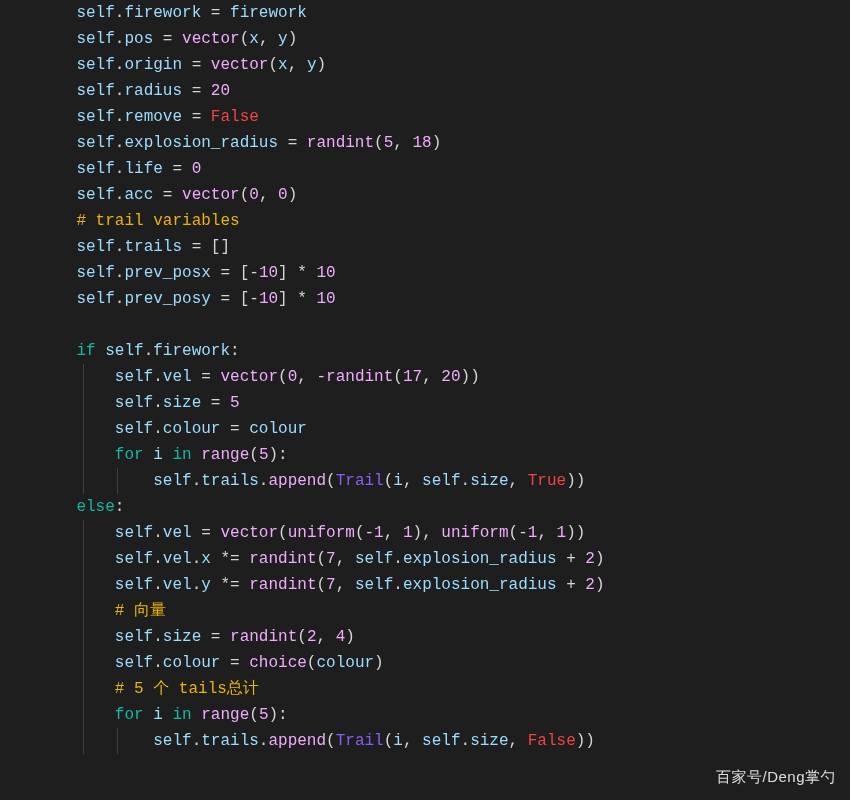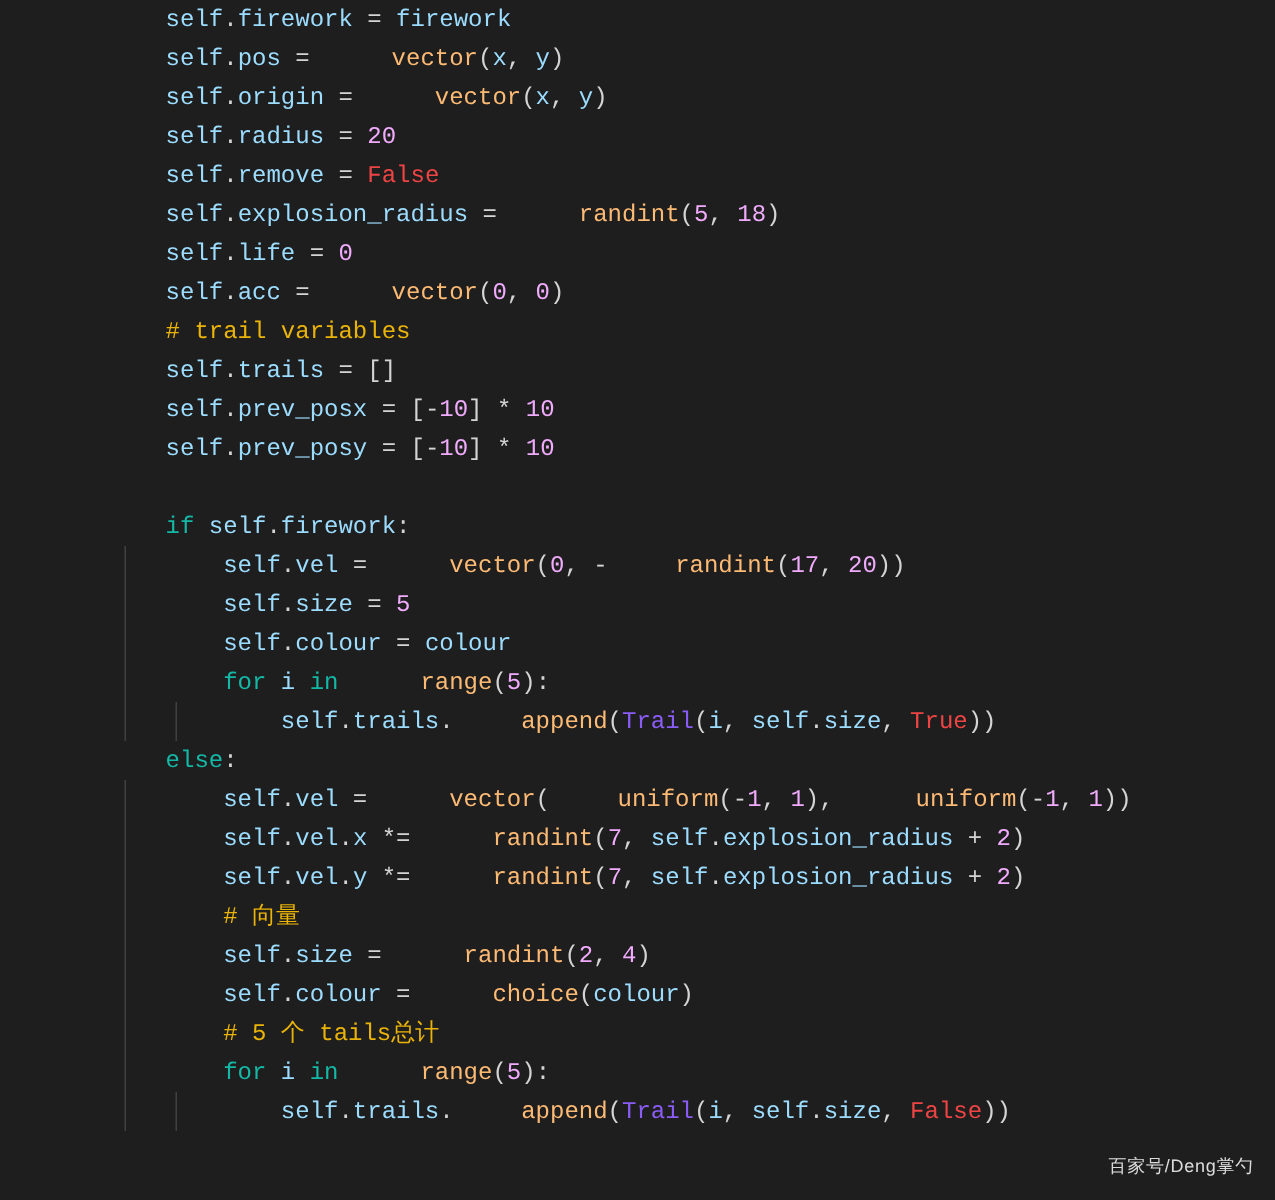--- a/index.html
+++ b/index.html
@@ -13,21 +13,21 @@
     height: 800px;
     overflow: hidden;
     position: relative;
   }
   .editor {
     padding: 0;
     white-space: pre;
     position: relative;
   }
   .line {
-    padding-left: 72px;
+    padding-left: 38px;
     position: relative;
     height: 26px;
   }
   .guide {
     position: absolute;
     left: 83px;
     top: 0;
     bottom: 0;
     width: 1px;
     background: #404040;
@@ -35,34 +35,34 @@
   .guide2 {
     position: absolute;
     left: 117px;
     top: 0;
     bottom: 0;
     width: 1px;
     background: #404040;
   }
   .t-var { color: #9cdcfe; }
   .t-kw { color: #14b8a6; }
-  .t-func { color: #fdba74; margin-left: 45px; }
+  .t-func { color: #f0abfc; }
   .t-cls { color: #8b5cf6; }
   .t-num { color: #f0abfc; }
   .t-const { color: #ef4444; }
   .t-punc { color: #d4d4d4; }
   .t-op { color: #d4d4d4; }
   .t-comment { color: #eab308; }
   .watermark {
     position: absolute;
     bottom: 10px;
     right: 14px;
     color: #e6e6e6;
     font-family: "Microsoft YaHei", sans-serif;
-    font-size: 12px;
+    font-size: 15px;
     opacity: 0.95;
     letter-spacing: 0.5px;
   }
 </style>
 </head>
 <body>
 
 <div class="editor" id="editor"><div class="line"><span>    </span><span class="t-var">self</span><span class="t-punc">.</span><span class="t-var">firework</span><span class="t-op"> = </span><span class="t-var">firework</span></div><div class="line"><span>    </span><span class="t-var">self</span><span class="t-punc">.</span><span class="t-var">pos</span><span class="t-op"> = </span><span class="t-func">vector</span><span class="t-punc">(</span><span class="t-var">x</span><span class="t-punc">, </span><span class="t-var">y</span><span class="t-punc">)</span></div><div class="line"><span>    </span><span class="t-var">self</span><span class="t-punc">.</span><span class="t-var">origin</span><span class="t-op"> = </span><span class="t-func">vector</span><span class="t-punc">(</span><span class="t-var">x</span><span class="t-punc">, </span><span class="t-var">y</span><span class="t-punc">)</span></div><div class="line"><span>    </span><span class="t-var">self</span><span class="t-punc">.</span><span class="t-var">radius</span><span class="t-op"> = </span><span class="t-num">20</span></div><div class="line"><span>    </span><span class="t-var">self</span><span class="t-punc">.</span><span class="t-var">remove</span><span class="t-op"> = </span><span class="t-const">False</span></div><div class="line"><span>    </span><span class="t-var">self</span><span class="t-punc">.</span><span class="t-var">explosion_radius</span><span class="t-op"> = </span><span class="t-func">randint</span><span class="t-punc">(</span><span class="t-num">5</span><span class="t-punc">, </span><span class="t-num">18</span><span class="t-punc">)</span></div><div class="line"><span>    </span><span class="t-var">self</span><span class="t-punc">.</span><span class="t-var">life</span><span class="t-op"> = </span><span class="t-num">0</span></div><div class="line"><span>    </span><span class="t-var">self</span><span class="t-punc">.</span><span class="t-var">acc</span><span class="t-op"> = </span><span class="t-func">vector</span><span class="t-punc">(</span><span class="t-num">0</span><span class="t-punc">, </span><span class="t-num">0</span><span class="t-punc">)</span></div><div class="line"><span>    </span><span class="t-comment"># trail variables</span></div><div class="line"><span>    </span><span class="t-var">self</span><span class="t-punc">.</span><span class="t-var">trails</span><span class="t-op"> = </span><span class="t-punc">[]</span></div><div class="line"><span>    </span><span class="t-var">self</span><span class="t-punc">.</span><span class="t-var">prev_posx</span><span class="t-op"> = </span><span class="t-punc">[</span><span class="t-op">-</span><span class="t-num">10</span><span class="t-punc">] </span><span class="t-op">* </span><span class="t-num">10</span></div><div class="line"><span>    </span><span class="t-var">self</span><span class="t-punc">.</span><span class="t-var">prev_posy</span><span class="t-op"> = </span><span class="t-punc">[</span><span class="t-op">-</span><span class="t-num">10</span><span class="t-punc">] </span><span class="t-op">* </span><span class="t-num">10</span></div><div class="line"><span>    </span></div><div class="line"><span>    </span><span class="t-kw">if</span><span class="t-op"> </span><span class="t-var">self</span><span class="t-punc">.</span><span class="t-var">firework</span><span class="t-punc">:</span></div><div class="line"><span class="guide"></span><span>        </span><span class="t-var">self</span><span class="t-punc">.</span><span class="t-var">vel</span><span class="t-op"> = </span><span class="t-func">vector</span><span class="t-punc">(</span><span class="t-num">0</span><span class="t-punc">, </span><span class="t-op">-</span><span class="t-func">randint</span><span class="t-punc">(</span><span class="t-num">17</span><span class="t-punc">, </span><span class="t-num">20</span><span class="t-punc">))</span></div><div class="line"><span class="guide"></span><span>        </span><span class="t-var">self</span><span class="t-punc">.</span><span class="t-var">size</span><span class="t-op"> = </span><span class="t-num">5</span></div><div class="line"><span class="guide"></span><span>        </span><span class="t-var">self</span><span class="t-punc">.</span><span class="t-var">colour</span><span class="t-op"> = </span><span class="t-var">colour</span></div><div class="line"><span class="guide"></span><span>        </span><span class="t-kw">for</span><span class="t-op"> </span><span class="t-var">i</span><span class="t-op"> </span><span class="t-kw">in</span><span class="t-op"> </span><span class="t-func">range</span><span class="t-punc">(</span><span class="t-num">5</span><span class="t-punc">):</span></div><div class="line"><span class="guide"></span><span class="guide2"></span><span>            </span><span class="t-var">self</span><span class="t-punc">.</span><span class="t-var">trails</span><span class="t-punc">.</span><span class="t-func">append</span><span class="t-punc">(</span><span class="t-cls">Trail</span><span class="t-punc">(</span><span class="t-var">i</span><span class="t-punc">, </span><span class="t-var">self</span><span class="t-punc">.</span><span class="t-var">size</span><span class="t-punc">, </span><span class="t-const">True</span><span class="t-punc">))</span></div><div class="line"><span>    </span><span class="t-kw">else</span><span class="t-punc">:</span></div><div class="line"><span class="guide"></span><span>        </span><span class="t-var">self</span><span class="t-punc">.</span><span class="t-var">vel</span><span class="t-op"> = </span><span class="t-func">vector</span><span class="t-punc">(</span><span class="t-func">uniform</span><span class="t-punc">(</span><span class="t-op">-</span><span class="t-num">1</span><span class="t-punc">, </span><span class="t-num">1</span><span class="t-punc">), </span><span class="t-func">uniform</span><span class="t-punc">(</span><span class="t-op">-</span><span class="t-num">1</span><span class="t-punc">, </span><span class="t-num">1</span><span class="t-punc">))</span></div><div class="line"><span class="guide"></span><span>        </span><span class="t-var">self</span><span class="t-punc">.</span><span class="t-var">vel</span><span class="t-punc">.</span><span class="t-var">x</span><span class="t-op"> *= </span><span class="t-func">randint</span><span class="t-punc">(</span><span class="t-num">7</span><span class="t-punc">, </span><span class="t-var">self</span><span class="t-punc">.</span><span class="t-var">explosion_radius</span><span class="t-op"> + </span><span class="t-num">2</span><span class="t-punc">)</span></div><div class="line"><span class="guide"></span><span>        </span><span class="t-var">self</span><span class="t-punc">.</span><span class="t-var">vel</span><span class="t-punc">.</span><span class="t-var">y</span><span class="t-op"> *= </span><span class="t-func">randint</span><span class="t-punc">(</span><span class="t-num">7</span><span class="t-punc">, </span><span class="t-var">self</span><span class="t-punc">.</span><span class="t-var">explosion_radius</span><span class="t-op"> + </span><span class="t-num">2</span><span class="t-punc">)</span></div><div class="line"><span class="guide"></span><span>        </span><span class="t-comment"># 向量</span></div><div class="line"><span class="guide"></span><span>        </span><span class="t-var">self</span><span class="t-punc">.</span><span class="t-var">size</span><span class="t-op"> = </span><span class="t-func">randint</span><span class="t-punc">(</span><span class="t-num">2</span><span class="t-punc">, </span><span class="t-num">4</span><span class="t-punc">)</span></div><div class="line"><span class="guide"></span><span>        </span><span class="t-var">self</span><span class="t-punc">.</span><span class="t-var">colour</span><span class="t-op"> = </span><span class="t-func">choice</span><span class="t-punc">(</span><span class="t-var">colour</span><span class="t-punc">)</span></div><div class="line"><span class="guide"></span><span>        </span><span class="t-comment"># 5 个 tails总计</span></div><div class="line"><span class="guide"></span><span>        </span><span class="t-kw">for</span><span class="t-op"> </span><span class="t-var">i</span><span class="t-op"> </span><span class="t-kw">in</span><span class="t-op"> </span><span class="t-func">range</span><span class="t-punc">(</span><span class="t-num">5</span><span class="t-punc">):</span></div><div class="line"><span class="guide"></span><span class="guide2"></span><span>            </span><span class="t-var">self</span><span class="t-punc">.</span><span class="t-var">trails</span><span class="t-punc">.</span><span class="t-func">append</span><span class="t-punc">(</span><span class="t-cls">Trail</span><span class="t-punc">(</span><span class="t-var">i</span><span class="t-punc">, </span><span class="t-var">self</span><span class="t-punc">.</span><span class="t-var">size</span><span class="t-punc">, </span><span class="t-const">False</span><span class="t-punc">))</span></div></div>
 <div class="watermark">百家号/Deng掌勺</div>
 

